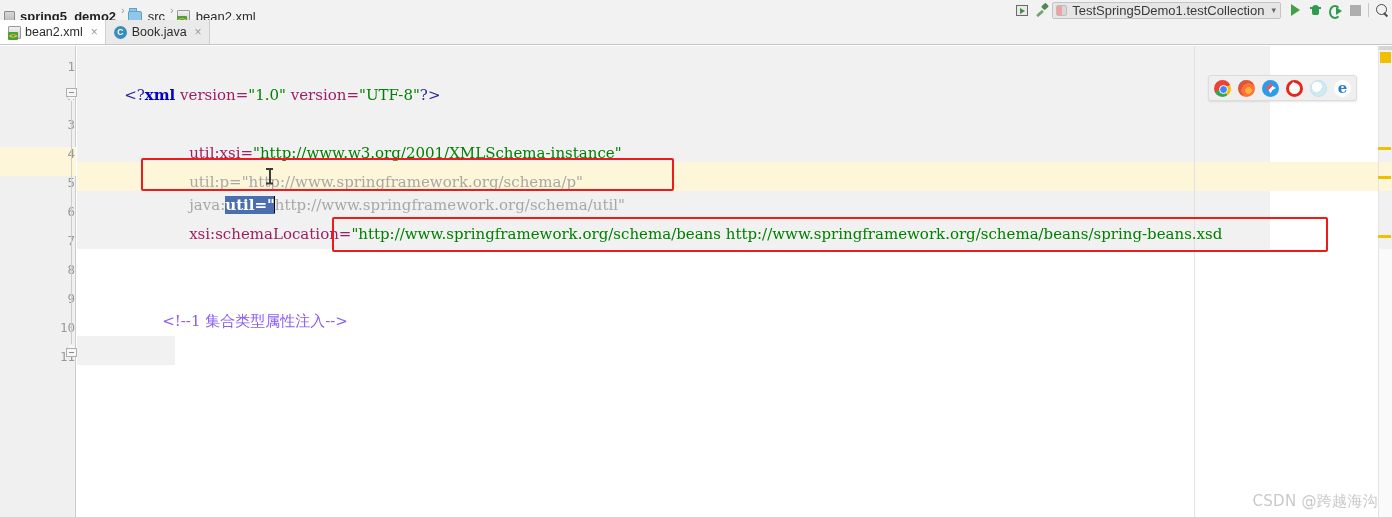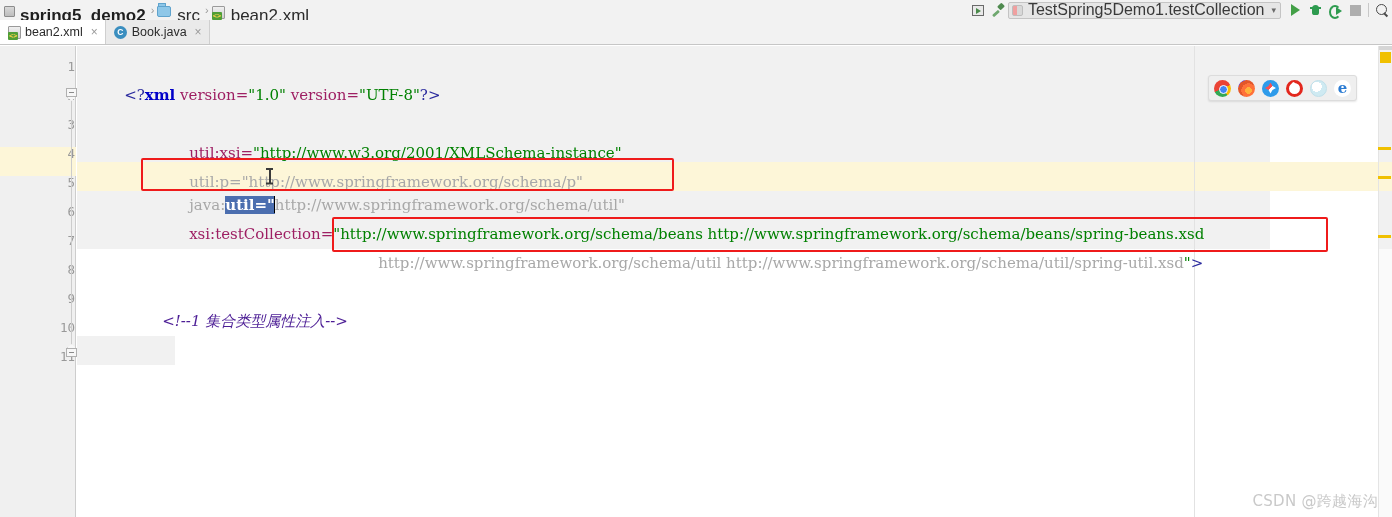--- a/index.html
+++ b/index.html
@@ -13,21 +13,21 @@
 
   #app { position: relative; width: 1392px; height: 517px; background:#fff; }
 
   
   .navbar {
     position: absolute; left: 0; top: 0; width: 1392px; height: 20px;
     background: #f2f2f2;
     display: flex; align-items: center;
   }
   .crumbs { display: flex; align-items: center; padding-left: 4px; height: 20px; }
-  .crumb { display: flex; align-items: flex-start; font-size: 17px; color: #2b2b2b; margin-top: 12px; }
+  .crumb { display: flex; align-items: center; font-size: 13px; color: #2b2b2b; margin-top: 12px; }
   .crumb-text { padding: 0 2px; }
   .crumb.root .crumb-text { font-weight: bold; color: #1f1f1f; }
   .crumb-sep { color: #9a9a9a; font-size: 11px; padding: 0 3px; }
 
   .ico { display:inline-block; vertical-align:middle; }
   .ico-module {
     width: 11px; height: 11px; margin-right: 3px;
     background: linear-gradient(#d8d8d8,#bdbdbd);
     border: 1px solid #8c8c8c; border-radius: 1px;
   }
@@ -81,21 +81,21 @@
   .runconfig {
     display: flex; align-items: center; height: 17px;
     background: #e6e6e6; border: 1px solid #c4c4c4; border-radius: 2px;
     padding: 0 4px 0 3px; margin-right: 4px;
   }
   .runconfig .rc-icon {
     width: 11px; height: 11px; border-radius: 2px; margin-right: 5px;
     background: linear-gradient(90deg, #f0a0a0 0 50%, #d8d8d8 50% 100%);
     border: 1px solid #bdbdbd;
   }
-  .runconfig .rc-label { font-size: 16px; color: #3a3a3a; white-space: nowrap; }
+  .runconfig .rc-label { font-size: 13px; color: #3a3a3a; white-space: nowrap; }
   .runconfig .rc-caret { margin-left: 7px; color: #6a6a6a; font-size: 9px; }
 
   .ico-run { width:0; height:0; border-left: 9px solid #43a047; border-top: 6px solid transparent; border-bottom: 6px solid transparent; }
   .ico-debug { width: 11px; height: 12px; position: relative; }
   .ico-debug::before {
     content:""; position:absolute; left:2px; top:1px; width:7px; height:10px;
     background:#2e9b4f; border-radius: 4px 4px 3px 3px;
   }
   .ico-debug::after {
     content:""; position:absolute; left:0px; top:3px; width:11px; height:1.5px; background:#2e9b4f;
@@ -196,21 +196,21 @@
 
   .codeline {
     position: absolute; left: 0; height: 29px; line-height: 29px; white-space: pre;
     font-family: "DejaVu Serif", serif; font-size: 15px;
   }
   .t-tag    { color: #0000c8; font-weight: bold; }
   .t-punct  { color: #2a2a9e; }
   .t-attr   { color: #9e1f63; }
   .t-val    { color: #008000; }
   .t-dim    { color: #a8a8a8; }
-  .t-comment{ color: #4c1d95; font-style: italic; }
+  .t-comment{ color: #8b5cf6; }
 
   .sel {
     background: #4b6eaf; color: #ffffff !important; font-weight: bold;
   }
   .caret {
     display: inline-block; width: 1px; height: 17px; background: #000;
     vertical-align: -3px; margin: 0 -0.5px;
   }
   .ibeam {
     position: absolute; width: 7px; height: 16px;
@@ -413,26 +413,23 @@
       <div class="codeline" style="top:93px; left:74px;">
         <span class="t-dim">util:p=</span><span class="t-dim">"http://www.springframework.org/schema/p"</span>
       </div>
 
       <div class="codeline" style="top:116px; left:74px;">
         <span class="t-dim">java:</span><span class="sel">util="</span><span class="caret"></span><span class="t-dim">http://www.springframework.org/schema/util"</span>
       </div>
       <div class="ibeam" style="left:189px; top:122px;"></div>
 
       <div class="codeline" style="top:145px; left:74px;">
-        <span class="t-attr">xsi:testCollection=</span><span class="t-val">"http://www.springframework.org/schema/beans http://www.springframework.org/schema/beans/spring-beans.xsd</span>
-      </div>
-
-      <div class="codeline" style="top:174px; left:263px;">
-        <span class="t-dim">http://www.springframework.org/schema/util http://www.springframework.org/schema/util/spring-util.xsd</span><span class="t-val">"</span><span class="t-punct">&gt;</span>
-      </div>
+        <span class="t-attr">xsi:schemaLocation=</span><span class="t-val">"http://www.springframework.org/schema/beans http://www.springframework.org/schema/beans/spring-beans.xsd</span>
+      </div>
+
 
       <div class="codeline" style="top:203px; left:9px;"></div>
 
       <div class="codeline" style="top:232px; left:47px;">
         <span class="t-comment">&lt;!--1 集合类型属性注入--&gt;</span>
       </div>
 
       <div class="codeline" style="top:261px; left:9px;"></div>
 
       <div class="codeline" style="top:290px; left:9px;">

